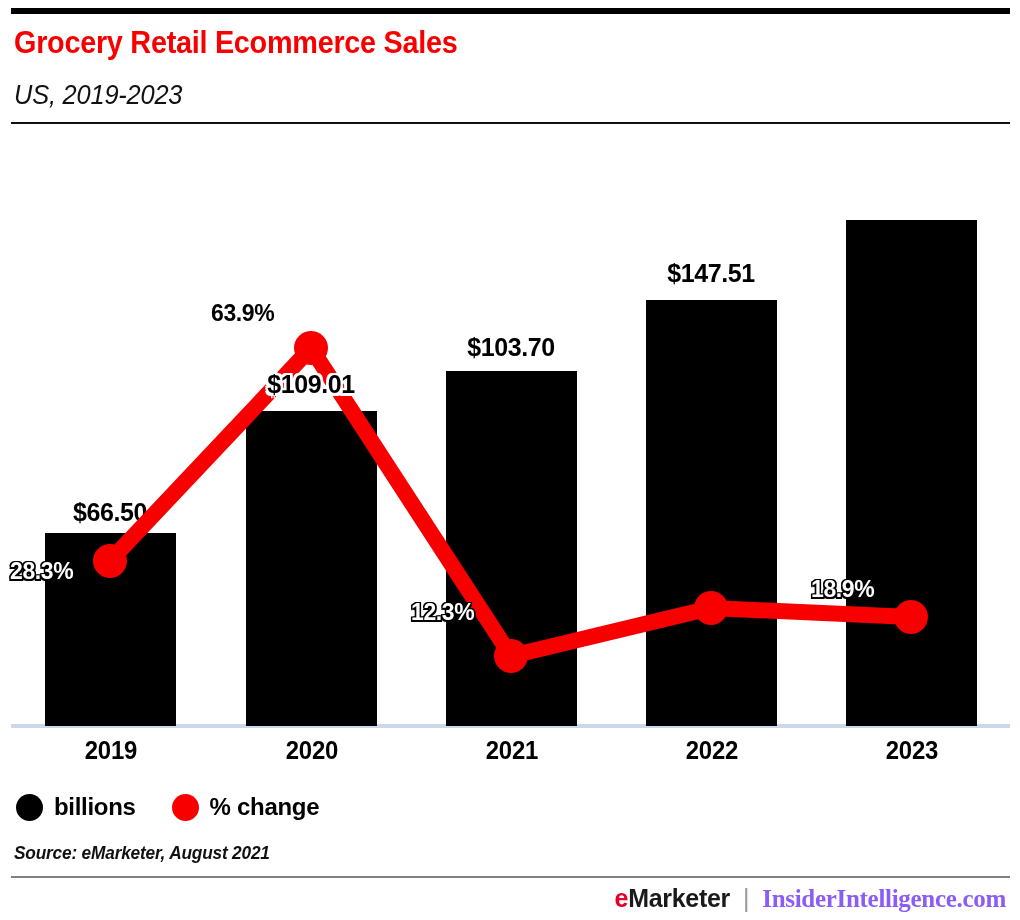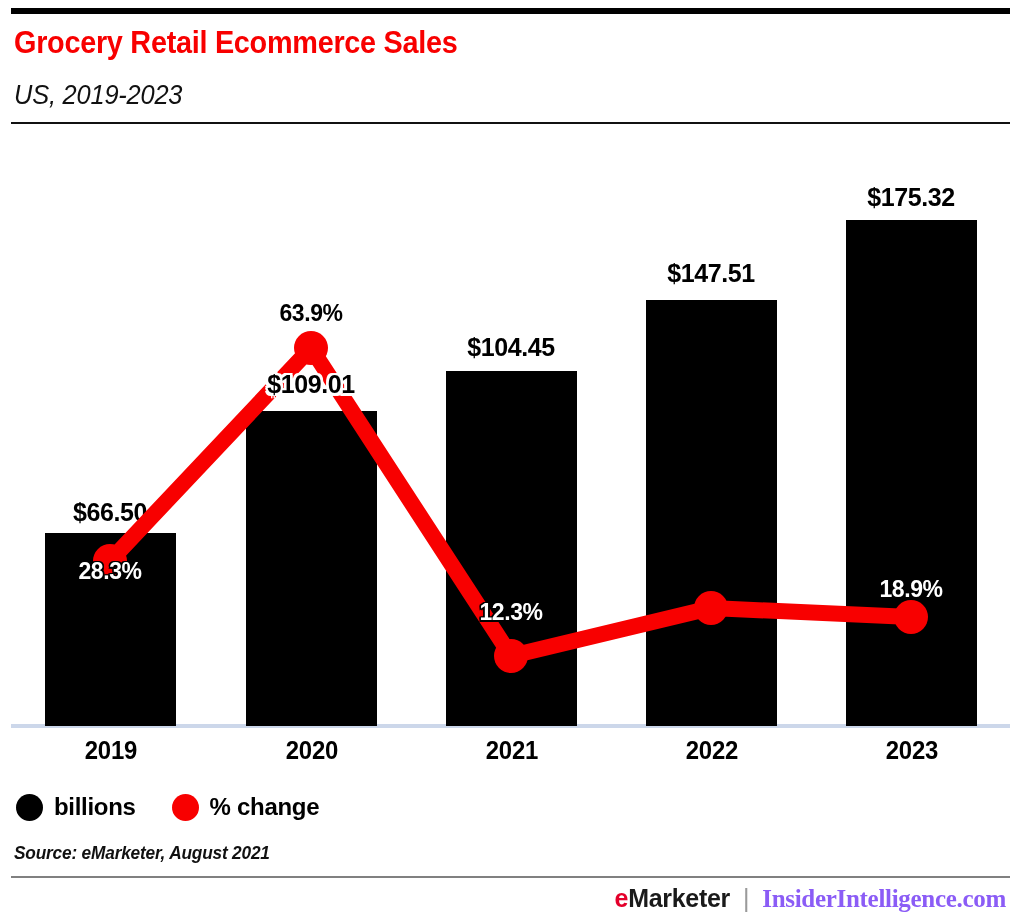--- a/index.html
+++ b/index.html
@@ -91,21 +91,21 @@
     font-weight: bold;
     color: #000000;
     text-align: center;
     white-space: nowrap;
     letter-spacing: -0.4px;
   }
   .pct-label {
     position: absolute;
     font-size: 23px;
     font-weight: bold;
-    text-align: center;
+    text-align: left;
     white-space: nowrap;
     letter-spacing: -0.4px;
     z-index: 7;
   }
   .pct-label.on-bar {
     color: #ffffff;
     text-shadow:
       -1.5px 0 0 #000, 1.5px 0 0 #000, 0 -1.5px 0 #000, 0 1.5px 0 #000,
       -1.5px -1.5px 0 #000, 1.5px -1.5px 0 #000, -1.5px 1.5px 0 #000, 1.5px 1.5px 0 #000;
   }
@@ -233,23 +233,22 @@
     <div class="axis-line"></div>
 
     <div class="bar" style="left: 45px; top: 533px; width: 131px; height: 193px;"></div>
     <div class="bar" style="left: 246px; top: 411px; width: 131px; height: 315px;"></div>
     <div class="bar" style="left: 446px; top: 371px; width: 131px; height: 355px;"></div>
     <div class="bar" style="left: 646px; top: 300px; width: 131px; height: 426px;"></div>
     <div class="bar" style="left: 846px; top: 220px; width: 131px; height: 506px;"></div>
 
     <div class="bar-value" style="left: 0px; width: 220px; top: 498px;">$66.50</div>
     <div class="bar-value halo" style="left: 201px; width: 220px; top: 370px;">$109.01</div>
-    <div class="bar-value" style="left: 401px; width: 220px; top: 333px;">$104.45</div>
+    <div class="bar-value" style="left: 401px; width: 220px; top: 333px;">$103.70</div>
     <div class="bar-value" style="left: 601px; width: 220px; top: 259px;">$147.51</div>
-    <div class="bar-value" style="left: 801px; width: 220px; top: 183px;">$175.32</div>
 
     <svg class="line-svg" viewBox="0 0 1020 920" xmlns="http://www.w3.org/2000/svg">
       <polyline id="pct-polyline" fill="none" stroke="#f80000" stroke-width="16" stroke-linejoin="round" stroke-linecap="round" points="110,561 311,348 511,656 711,608 911,617"></polyline>
       <g id="pct-markers">
           <circle cx="110" cy="561" r="17" fill="#f80000"></circle>
           <circle cx="311" cy="348" r="17" fill="#f80000"></circle>
           <circle cx="511" cy="656" r="17" fill="#f80000"></circle>
           <circle cx="711" cy="608" r="17" fill="#f80000"></circle>
           <circle cx="911" cy="617" r="17" fill="#f80000"></circle>
         </g>

